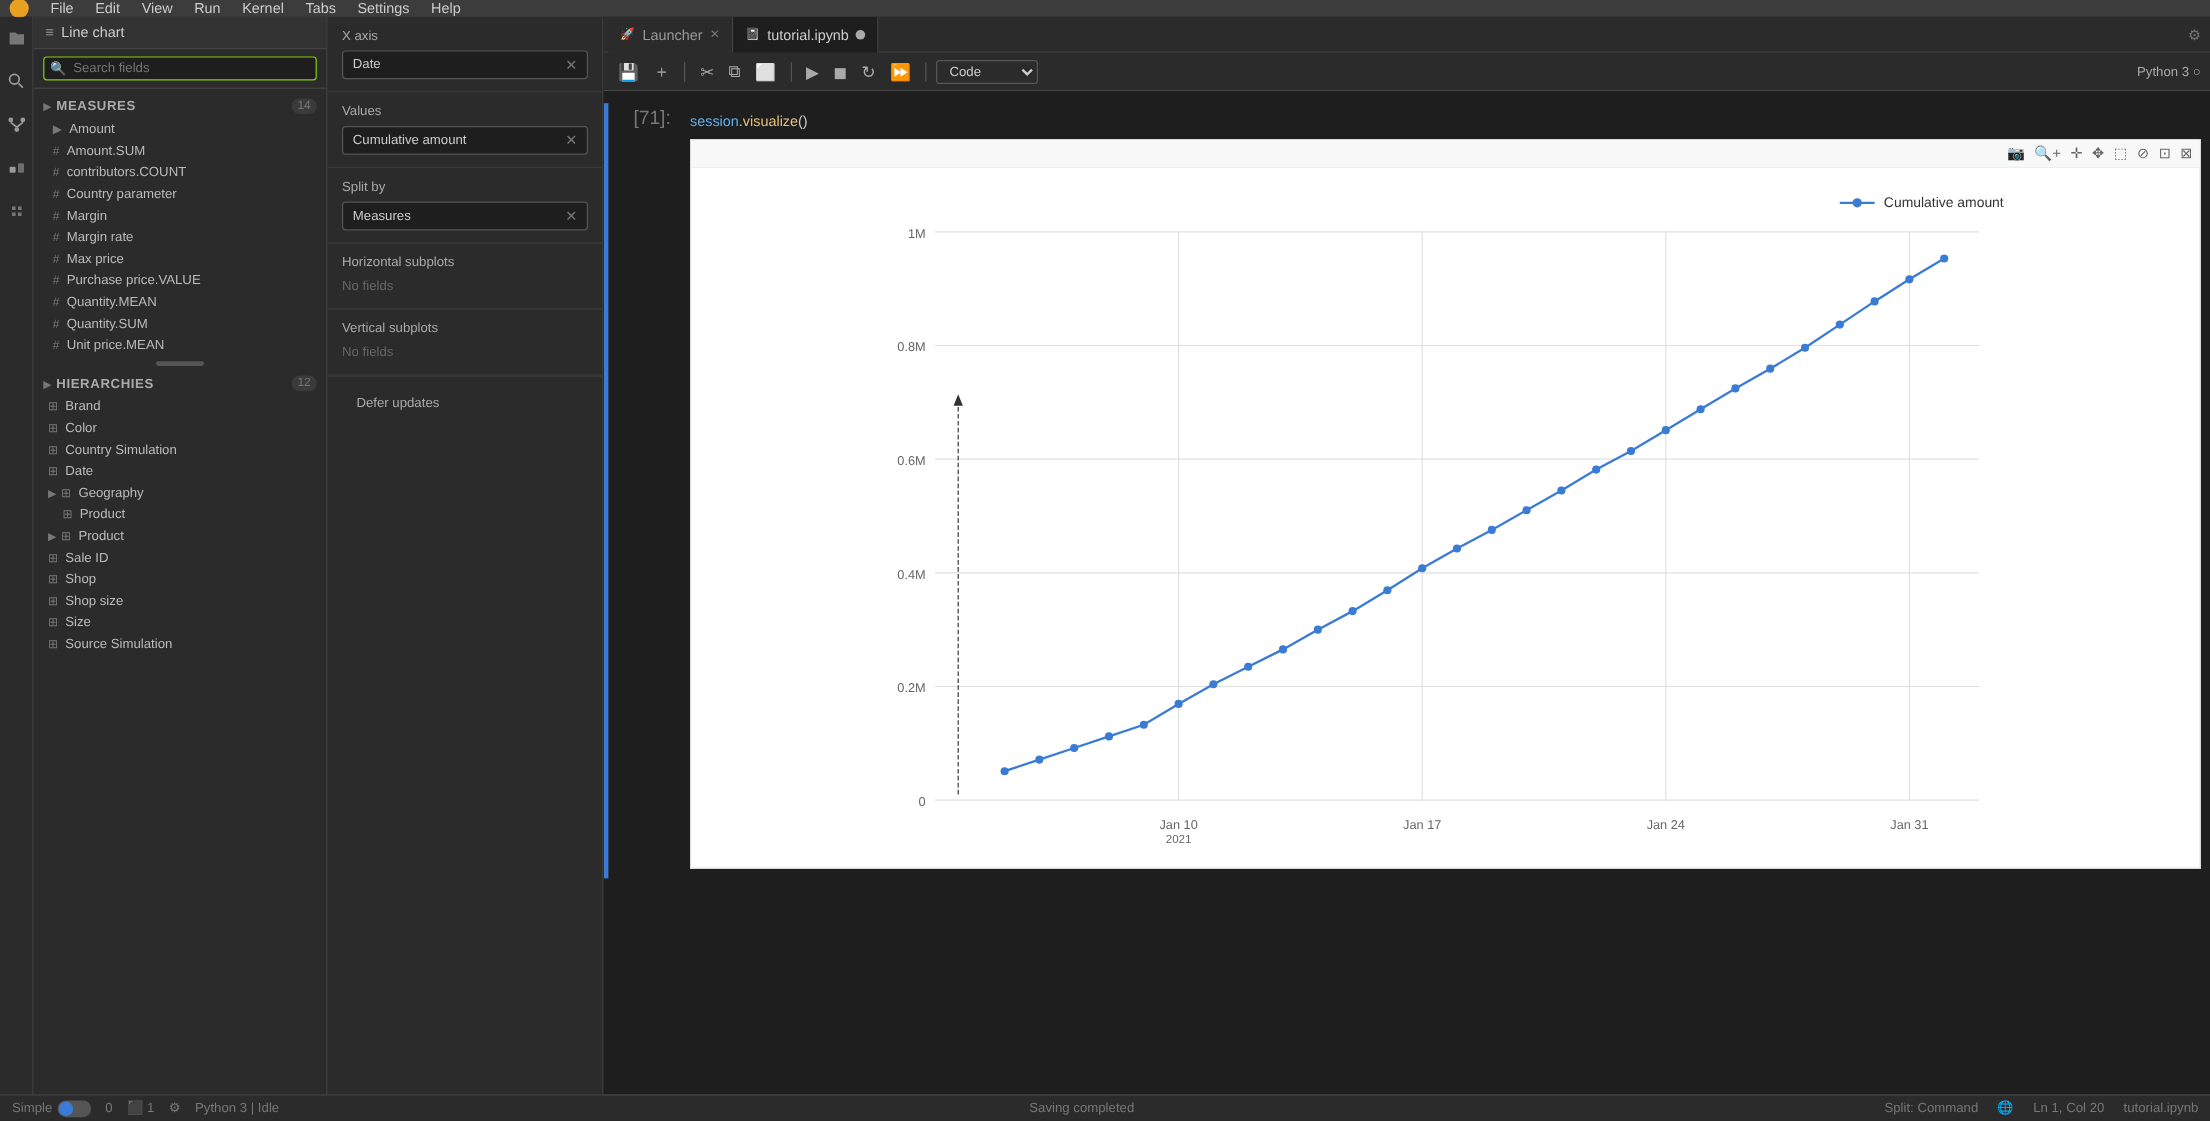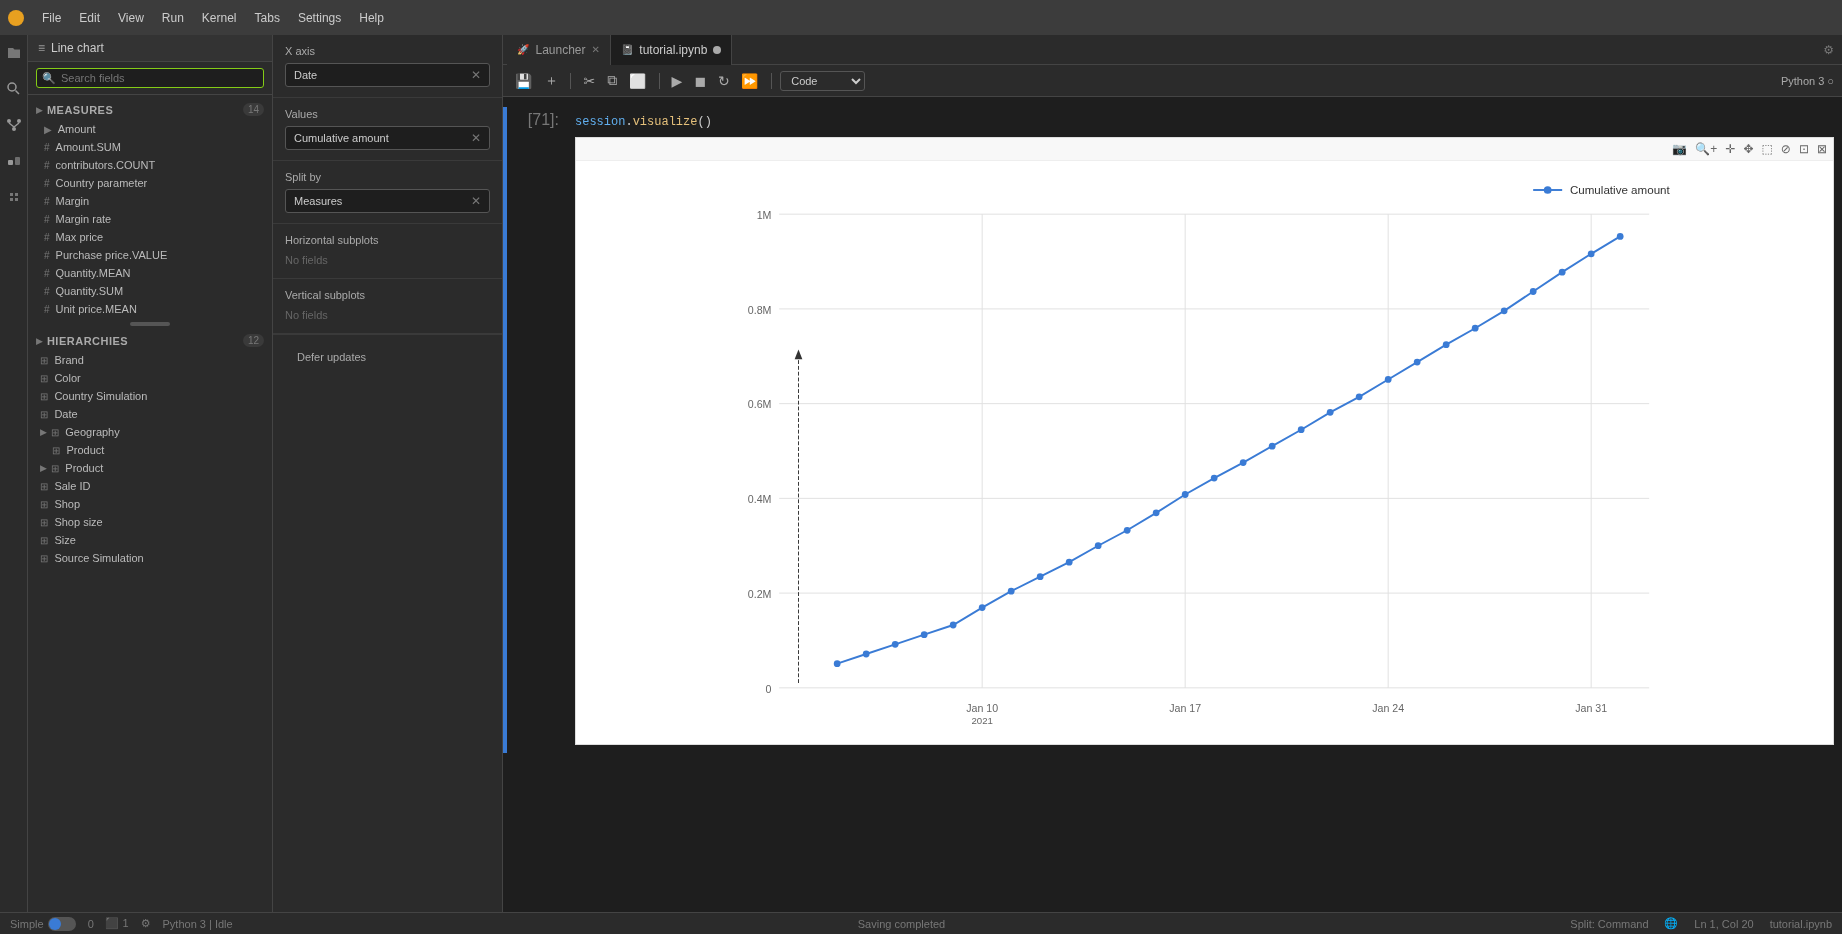--- a/index.html
+++ b/index.html
@@ -1,21 +1,21 @@
 <!DOCTYPE html>
 <html><head>
   <meta charset="utf-8">
   <style>
     * { box-sizing: border-box; margin: 0; padding: 0; }
     body { font-family: -apple-system, BlinkMacSystemFont, 'Segoe UI', sans-serif; font-size: 12px; background: #2b2b2b; color: #ccc; overflow: hidden; }
 
     .app-container { display: flex; flex-direction: column; width: 1842px; height: 934px; }
 
     
-    .menu-bar { display: flex; align-items: center; height: 35px; background: #3c3c3c; padding: 0 8px; gap: 2px; flex-shrink: 0; }
+    .menu-bar { display: flex; align-items: center; height: 14px; background: #3c3c3c; padding: 0 8px; gap: 2px; flex-shrink: 0; }
     .menu-bar .app-icon { width: 16px; height: 16px; background: #e8a020; border-radius: 50%; margin-right: 8px; flex-shrink: 0; }
     .menu-item { padding: 2px 8px; color: #ccc; font-size: 12px; cursor: pointer; border-radius: 3px; }
 
     
     .main-layout { display: flex; flex: 1; overflow: hidden; }
 
     
     .icon-sidebar { width: 28px; background: #2b2b2b; display: flex; flex-direction: column; align-items: center; padding: 8px 0; gap: 16px; border-right: 1px solid #444; flex-shrink: 0; }
     .sidebar-icon { width: 20px; height: 20px; display: flex; align-items: center; justify-content: center; color: #999; cursor: pointer; border-radius: 3px; }
     .sidebar-icon svg { width: 16px; height: 16px; }
@@ -94,21 +94,21 @@
     .toolbar-divider { width: 1px; height: 16px; background: #555; margin: 0 4px; }
     .toolbar-select { background: #2b2b2b; border: 1px solid #555; color: #ccc; padding: 2px 6px; border-radius: 3px; font-size: 11px; cursor: pointer; }
     .toolbar-right { margin-left: auto; font-size: 11px; color: #aaa; }
 
     
     .cell-area { flex: 1; overflow-y: auto; padding: 8px 0; background: #1e1e1e; }
     .cell { display: flex; margin: 2px 0; }
     .cell-gutter { width: 60px; padding: 4px 8px; text-align: right; font-size: 16px; color: #777; flex-shrink: 0; }
     .cell-content { flex: 1; padding: 4px 0; }
     .cell-indicator { width: 4px; background: #3a7bd5; flex-shrink: 0; }
-    .cell-code { font-family: Liberation Mono, monospace; font-size: 12px; color: #e06c75; padding: 4px 8px; }
+    .cell-code { font-family: Liberation Sans, sans-serif; font-size: 12px; color: #e06c75; padding: 4px 8px; }
 
     
     .chart-container { background: white; margin: 4px 8px; border: 1px solid #ddd; position: relative; }
     .chart-toolbar { display: flex; align-items: center; justify-content: flex-end; padding: 2px 4px; border-bottom: 1px solid #eee; gap: 4px; background: #f8f8f8; }
     .chart-tool-btn { background: none; border: none; cursor: pointer; color: #666; font-size: 12px; padding: 2px; }
 
     
     .status-bar { display: flex; align-items: center; justify-content: space-between; height: 22px; background: #2b2b2b; border-top: 1px solid #444; padding: 0 10px; font-size: 11px; color: #777; flex-shrink: 0; gap: 32px; }
     .status-left { display: flex; align-items: center; gap: 12px; }
     .status-toggle { display: flex; align-items: center; gap: 4px; }

